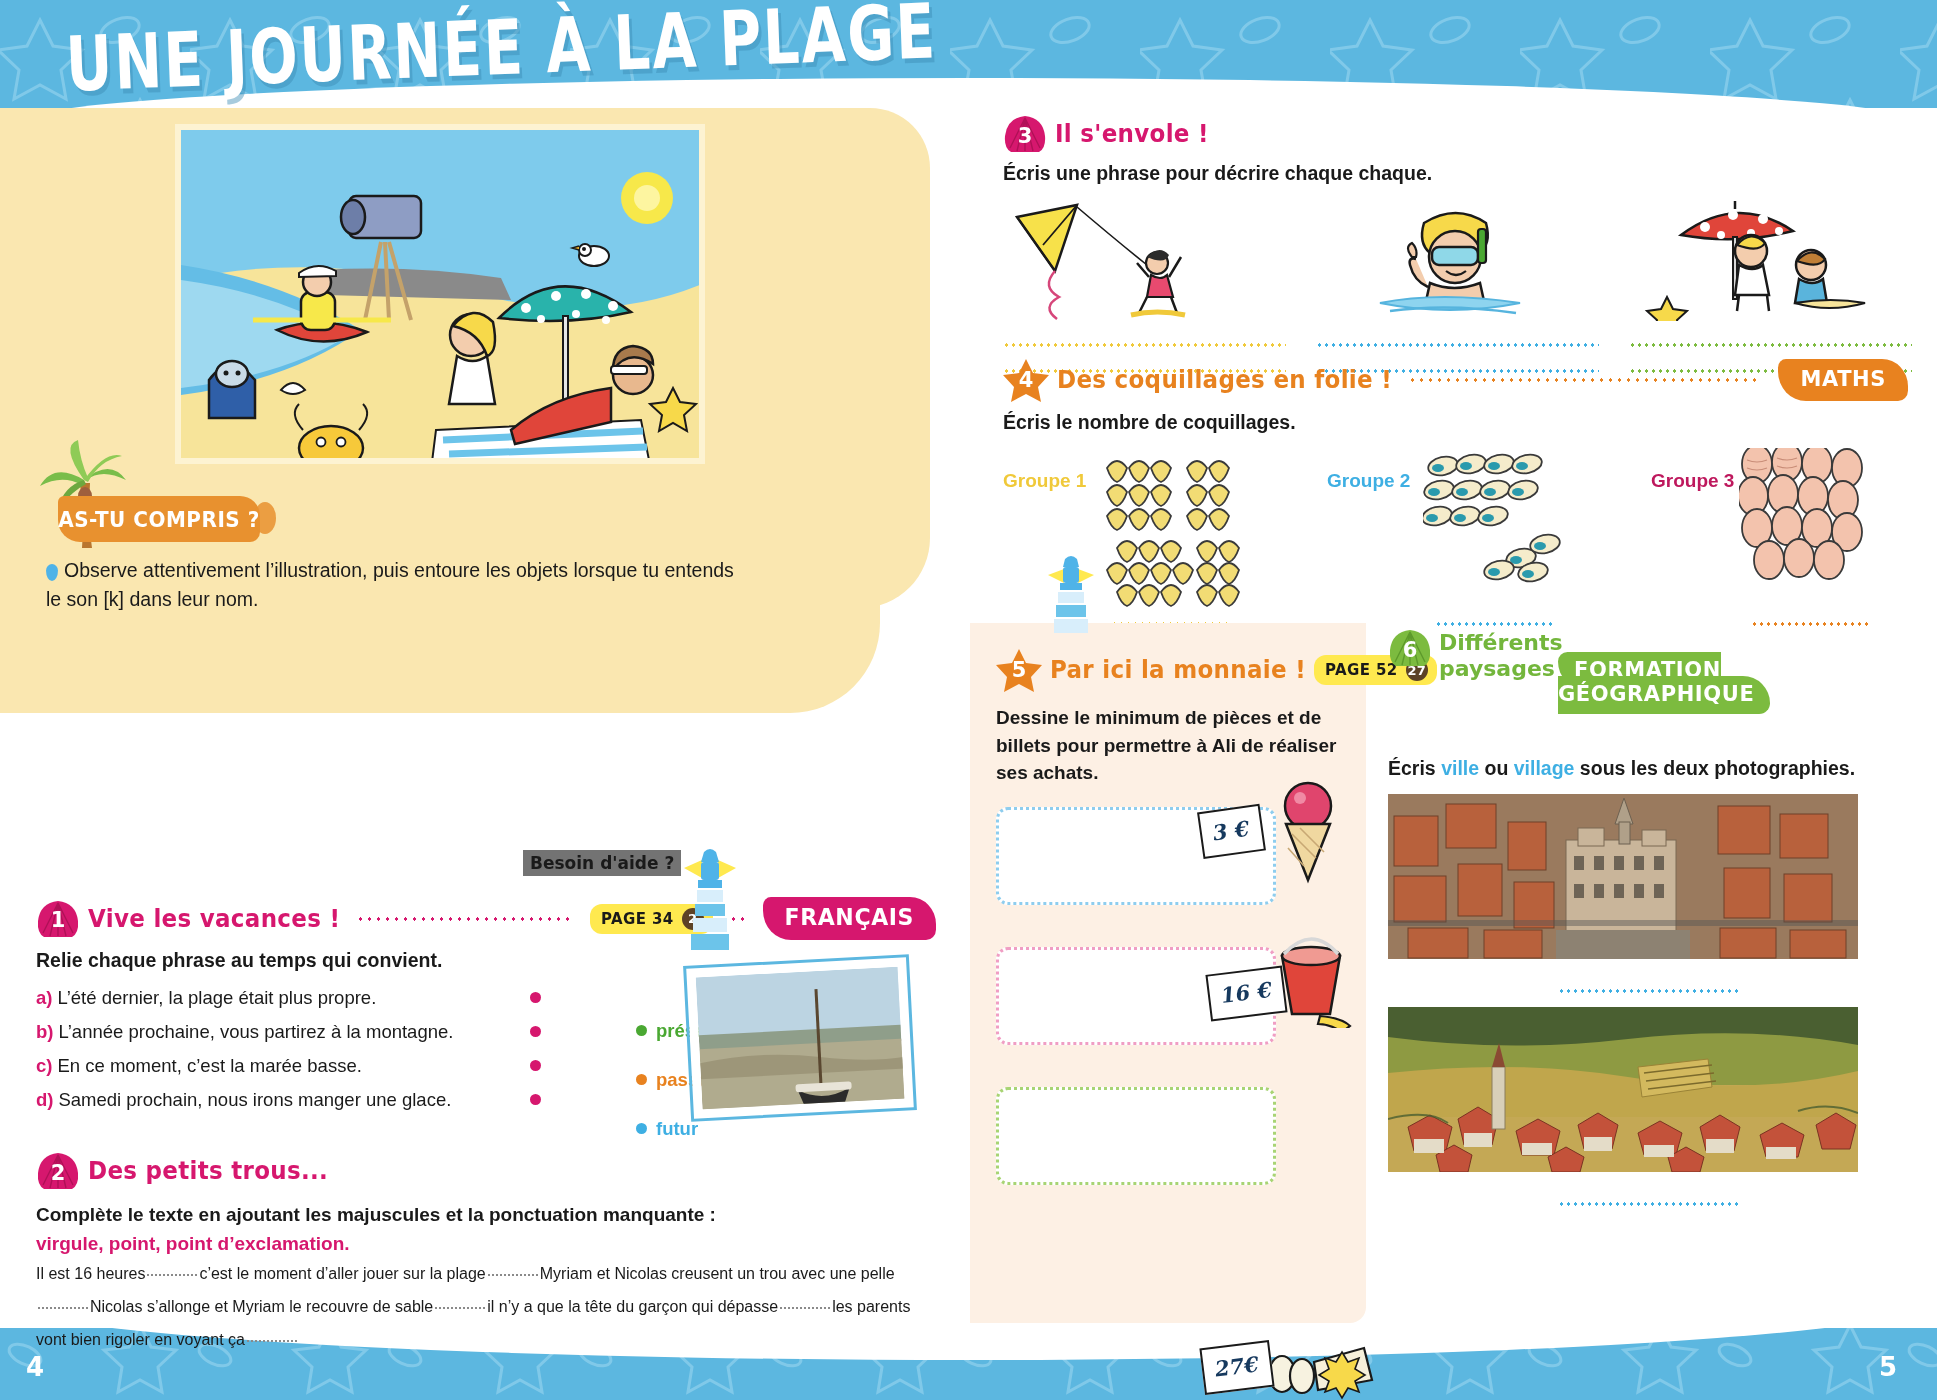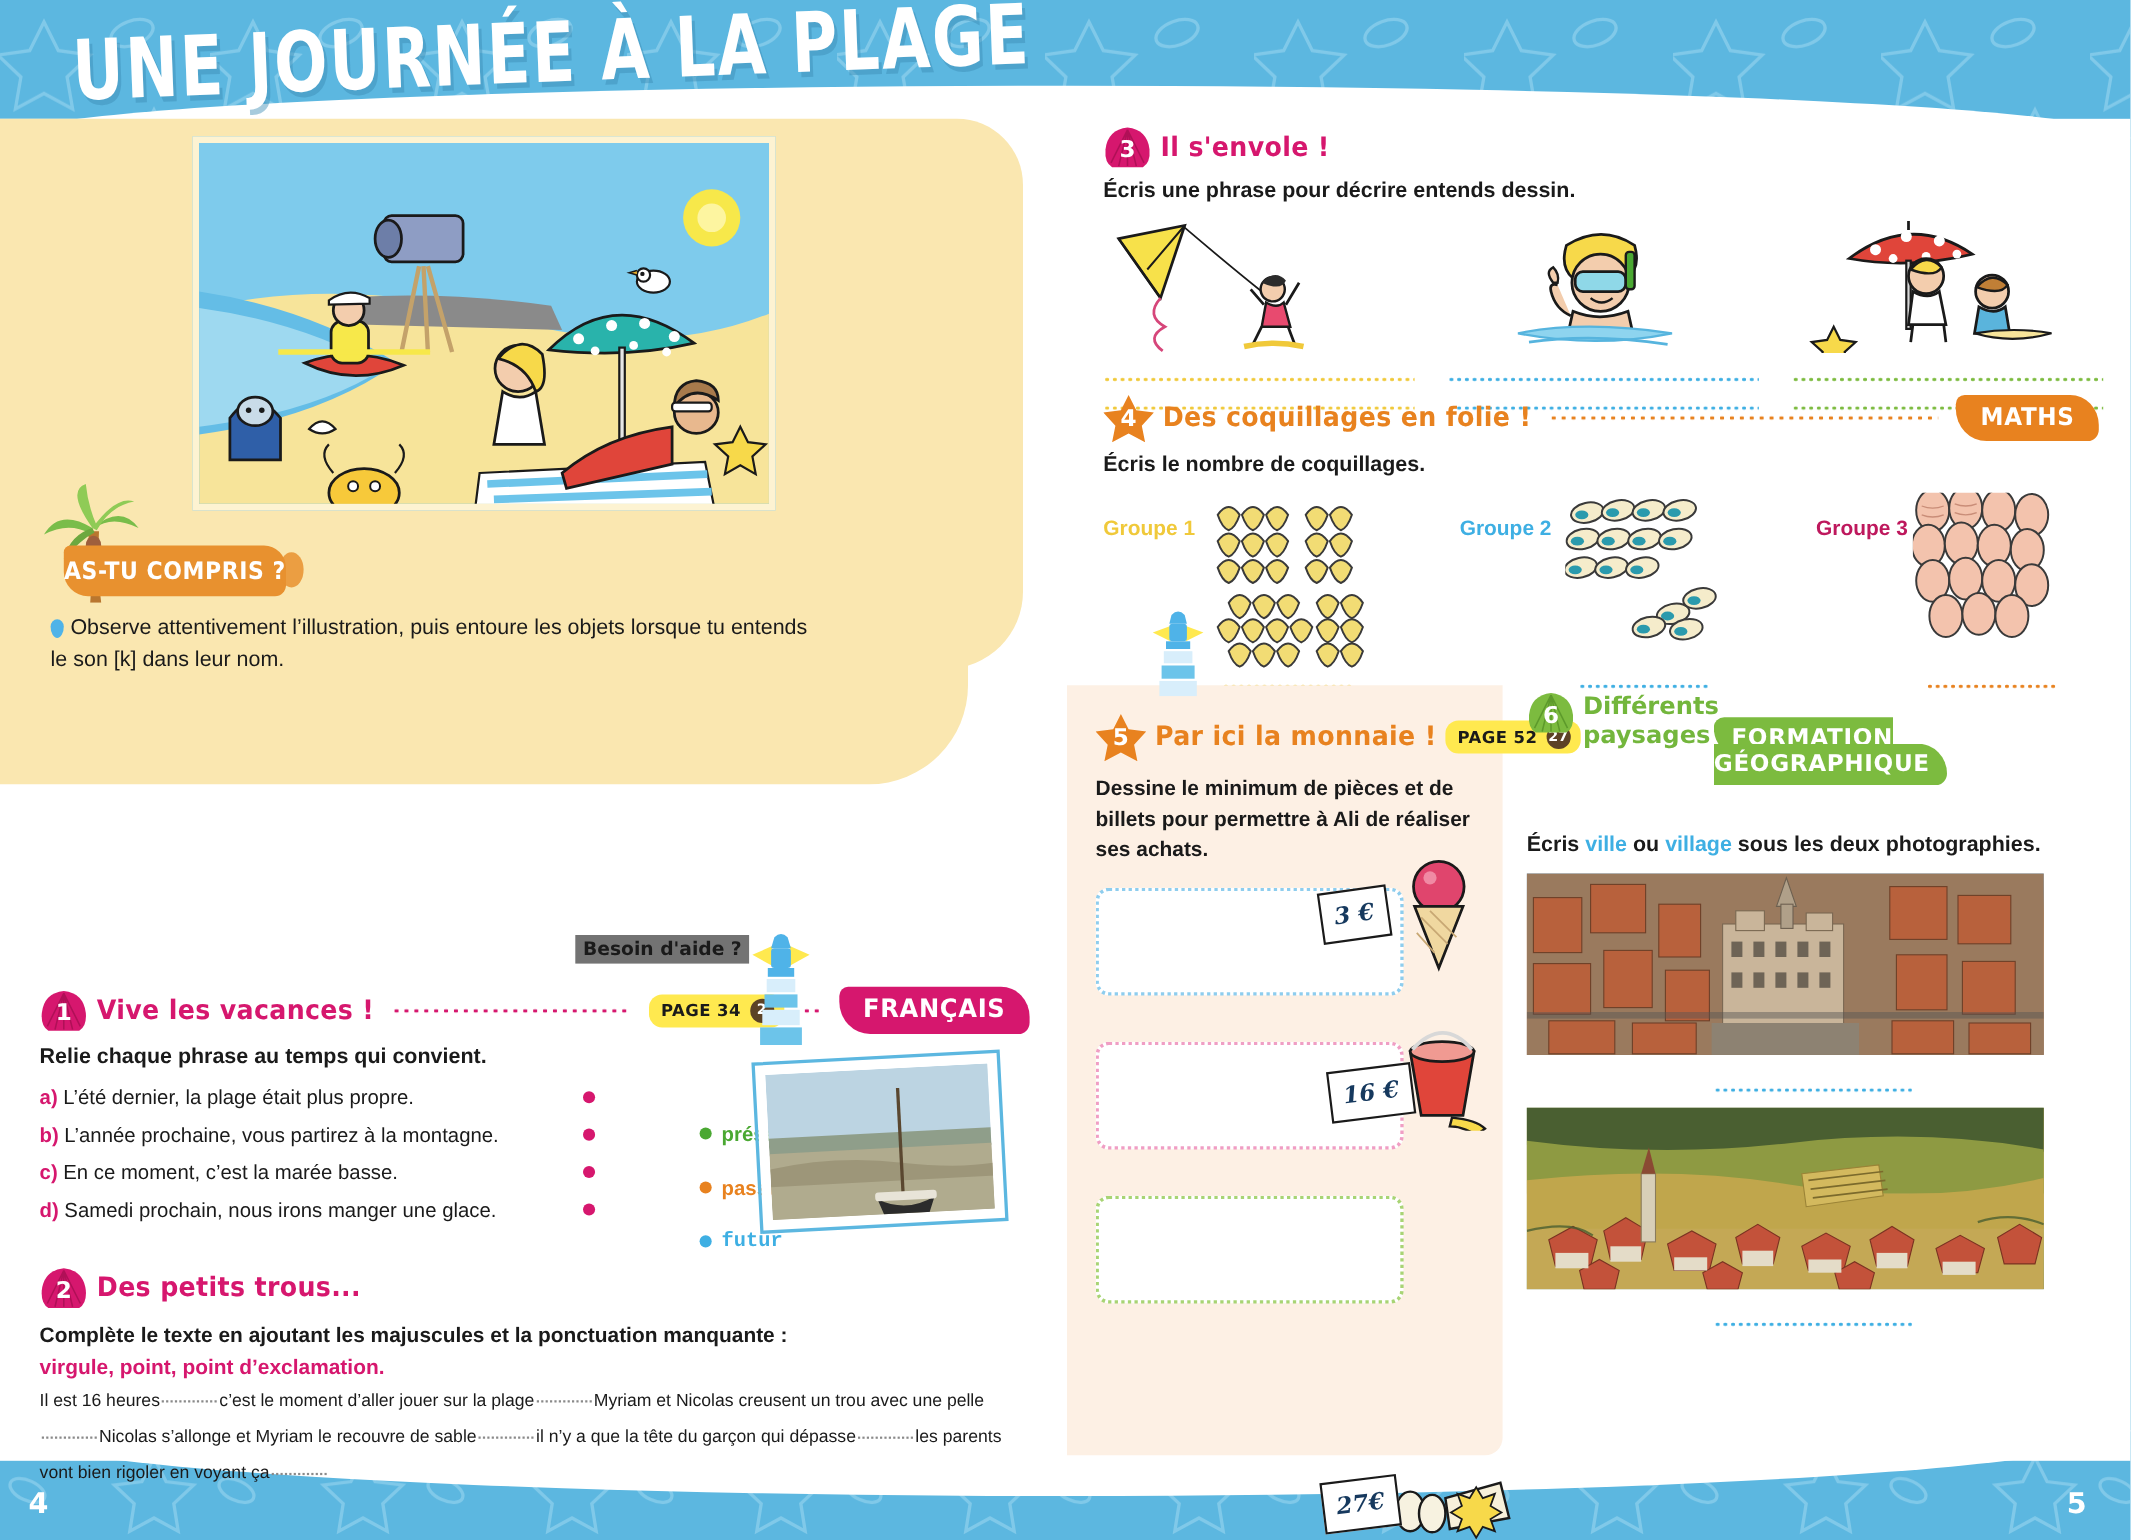--- a/index.html
+++ b/index.html
@@ -354,21 +354,21 @@
     font-size: 18.5px;
     font-weight: 600;
   }
   .ex1-right .opt .d {
     width: 11px; height: 11px; border-radius: 50%;
   }
   .opt.present { color: #4aa832; }
   .opt.present .d { background: #4aa832; }
   .opt.passe { color: #e8821f; }
   .opt.passe .d { background: #e8821f; }
-  .opt.futur { color: #3eafe3; font-family: Liberation Mono, monospace; }
+  .opt.futur { color: #3eafe3; }
   .opt.futur .d { background: #3eafe3; }
 
   
   .boat-photo {
     position: absolute;
     left: 690px;
     top: 855px;
     width: 220px;
     height: 150px;
     border: 9px solid #ffffff;
@@ -803,21 +803,21 @@
     <div class="ex-header">
       <div class="shell-badge">
         <svg viewBox="0 0 44 40">
             <path d="M22 2 Q40 4 42 22 Q43 34 36 38 L8 38 Q1 34 2 22 Q4 4 22 2Z" fill="#d6176e"></path>
             <path d="M22 4 L14 37 M22 4 L22 37 M22 4 L30 37 M22 4 L7 34 M22 4 L37 34" stroke="#b01057" stroke-width="1.4" fill="none"></path>
           </svg>
         <span class="num">3</span>
       </div>
       <span class="ex-title pink">Il s'envole !</span>
     </div>
-    <div class="ex3-instruction">Écris une phrase pour décrire entends dessin.</div>
+    <div class="ex3-instruction">Écris une phrase pour décrire chaque chaque.</div>
     <div class="ex3-items">
 
       <div class="ex3-item">
         <div class="ex3-draw">
           <svg viewBox="0 0 283 122" width="283" height="122">
             <path d="M14 18 L74 6 L52 72 Z" fill="#f7e14a" stroke="#1a1a1a" stroke-width="2.5"></path>
             <path d="M14 18 L52 72 M74 6 L40 46" stroke="#1a1a1a" stroke-width="1.8" fill="none"></path>
             <path d="M52 72 q-14 16 4 26 q-18 10 -2 22" fill="none" stroke="#d6467a" stroke-width="2.5"></path>
             <path d="M74 8 q40 34 70 58" fill="none" stroke="#1a1a1a" stroke-width="1.6"></path>
             <circle cx="154" cy="64" r="11" fill="#f3cdad" stroke="#1a1a1a" stroke-width="2.2"></circle>

